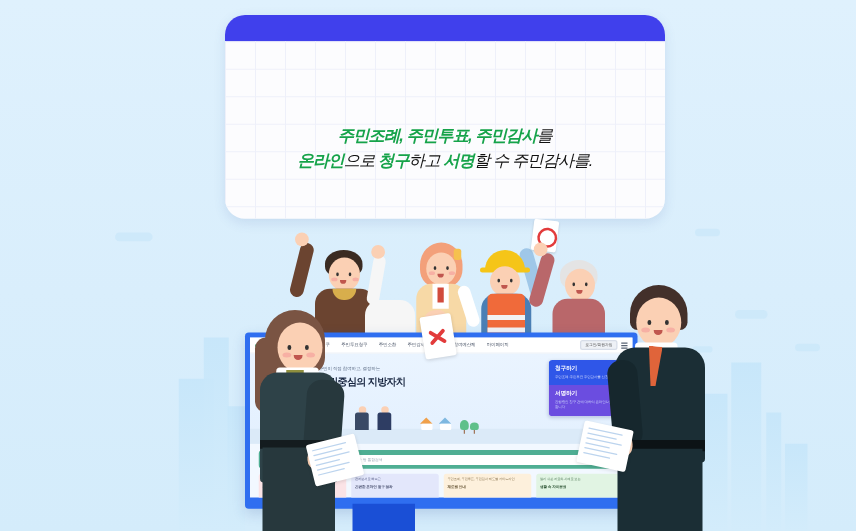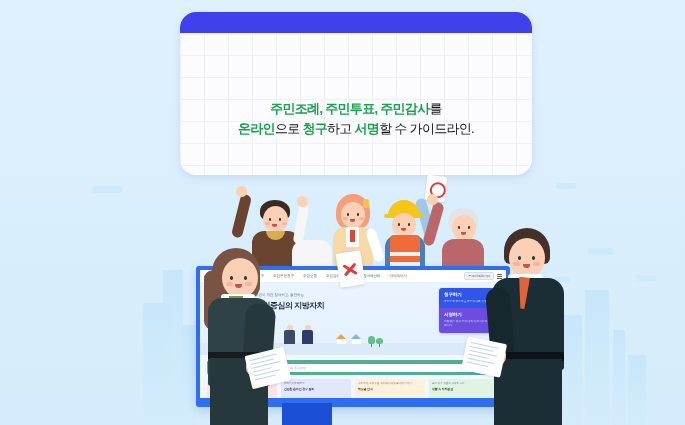--- a/index.html
+++ b/index.html
@@ -42,21 +42,21 @@
   .card-grid{position:absolute;left:0;right:0;top:21px;bottom:0;
      background-image:linear-gradient(#eef0fa 1px,transparent 1px),linear-gradient(90deg,#eef0fa 1px,transparent 1px);
      background-size:24px 22px;}
   .card-inner{position:absolute;left:0;right:0;top:21px;bottom:0;display:flex;flex-direction:column;
      align-items:center;justify-content:center;}
   .big-title{font-size:41px;font-weight:bold;letter-spacing:-2px;color:#4a45e8;line-height:1;
      -webkit-text-stroke:4px #ffffff;paint-order:stroke fill;white-space:nowrap;
      text-shadow:0 3px 0 rgba(150,160,230,.30);}
   .big-title .e{color:#16a34a;-webkit-text-stroke:4px #ffffff;}
   .sub{margin-top:30px;text-align:center;font-size:13px;font-weight:bold;line-height:1.55;
-     color:#1d1d1d;letter-spacing:-.7px;white-space:nowrap;}
+     color:#1d1d1d;letter-spacing:-.7px;white-space:nowrap;font-style:italic;}
   .sub .g{color:#16a34a;}
   .sub .n{font-weight:normal;color:#111;}
 
   
   .crowd{position:absolute;left:228px;top:178px;width:260px;height:104px;}
   .fig{position:absolute;}
   .head{border-radius:50%;background:#fbd0b4;position:absolute;}
   .hair{position:absolute;border-radius:50% 50% 40% 40%;}
   .body{position:absolute;border-radius:12px 12px 2px 2px;}
   .arm{position:absolute;border-radius:6px;}
@@ -156,21 +156,21 @@
 
   <div class="logos">
   </div>
 
   <div class="card">
     <div class="card-bar"></div>
     <div class="card-grid"></div>
     <div class="card-inner">
       <div class="sub">
         <div><span class="g">주민조례, 주민투표, 주민감사</span><span class="n">를</span></div>
-        <div><span class="g">온라인</span><span class="n">으로 </span><span class="g">청구</span><span class="n">하고 </span><span class="g">서명</span><span class="n">할 수 가이드라인.</span></div>
+        <div><span class="g">온라인</span><span class="n">으로 </span><span class="g">청구</span><span class="n">하고 </span><span class="g">서명</span><span class="n">할 수 주민감사를.</span></div>
       </div>
     </div>
   </div>
 
   <div class="crowd">
 
     <div class="fig" style="left:16px;top:22px;">
       <div class="arm" style="left:-8px;top:-6px;width:11px;height:44px;background:#6b4430;transform:rotate(14deg);"></div>
       <div class="fist" style="left:-8px;top:-14px;background:#fbd0b4;"></div>
       <div class="hair" style="left:16px;top:0;width:30px;height:22px;background:#3a2b22;"></div>

